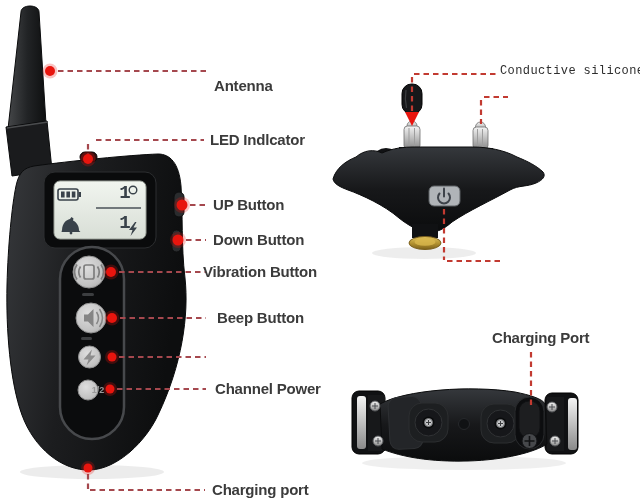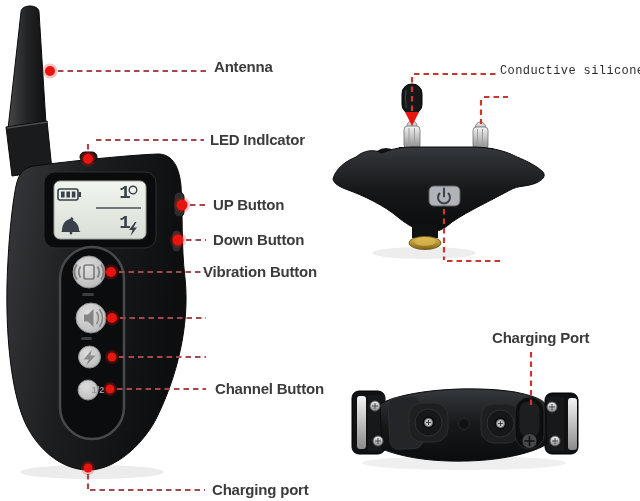--- a/index.html
+++ b/index.html
@@ -255,26 +255,27 @@
       <circle class="glow" cx="112" cy="357" r="7"></circle>
           <circle class="dot" cx="112" cy="357" r="4.5"></circle>
       <circle class="glow" cx="110" cy="389" r="7"></circle>
           <circle class="dot" cx="110" cy="389" r="4.5"></circle>
       <circle class="glow" cx="88" cy="468" r="7"></circle>
           <circle class="dot" cx="88" cy="468" r="4.5"></circle>
     </g>
   </g>
 </svg>
 
-<div class="lbl sans" style="left:214px;top:58px">Antenna</div>
+<div class="lbl sans" style="left:214px;top:77px">Antenna</div>
 <div class="lbl sans" style="left:210px;top:131px">LED Indlcator</div>
 <div class="lbl sans" style="left:213px;top:231px">Down Button</div>
 <div class="lbl sans" style="left:213px;top:196px">UP Button</div>
 <div class="lbl sans" style="left:203px;top:263px">Vibration Button</div>
-<div class="lbl sans" style="left:215px;top:380px">Channel Button</div>
+<div class="lbl sans" style="left:217px;top:309px">Beep Button</div>
+<div class="lbl sans" style="left:215px;top:380px">Channel Power</div>
 <div class="lbl sans" style="left:212px;top:481px">Charging port</div>
 
 <div class="lbl mono" style="left:500px;top:64px">Conductive silicone</div>
 <div class="lbl sans bold" style="left:492px;top:329px">Charging Port</div>
 
 <div class="lcd-num" style="left:117px;top:184px">1</div>
 <div class="lcd-num" style="left:117px;top:214px">1</div>
 <div class="chan-lbl" style="left:77px;top:386px">1/2</div>
 
 </div>

